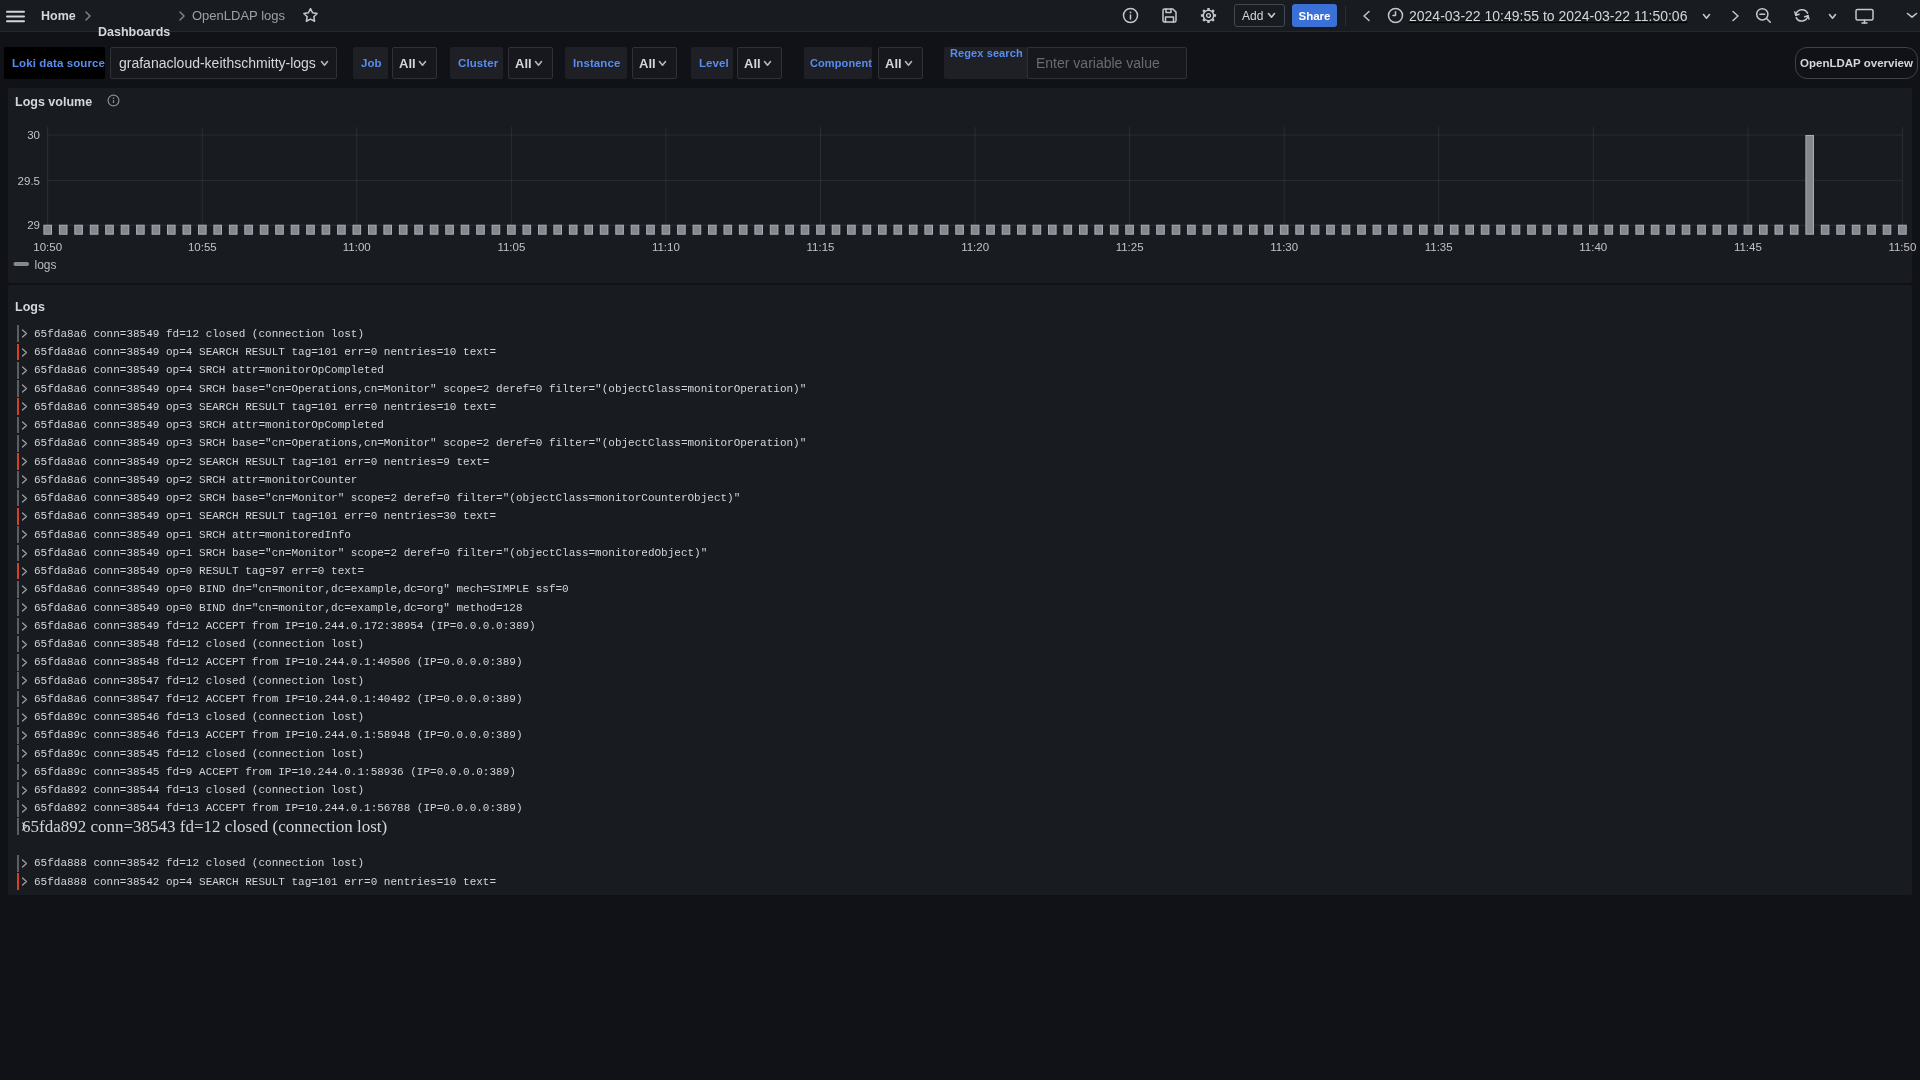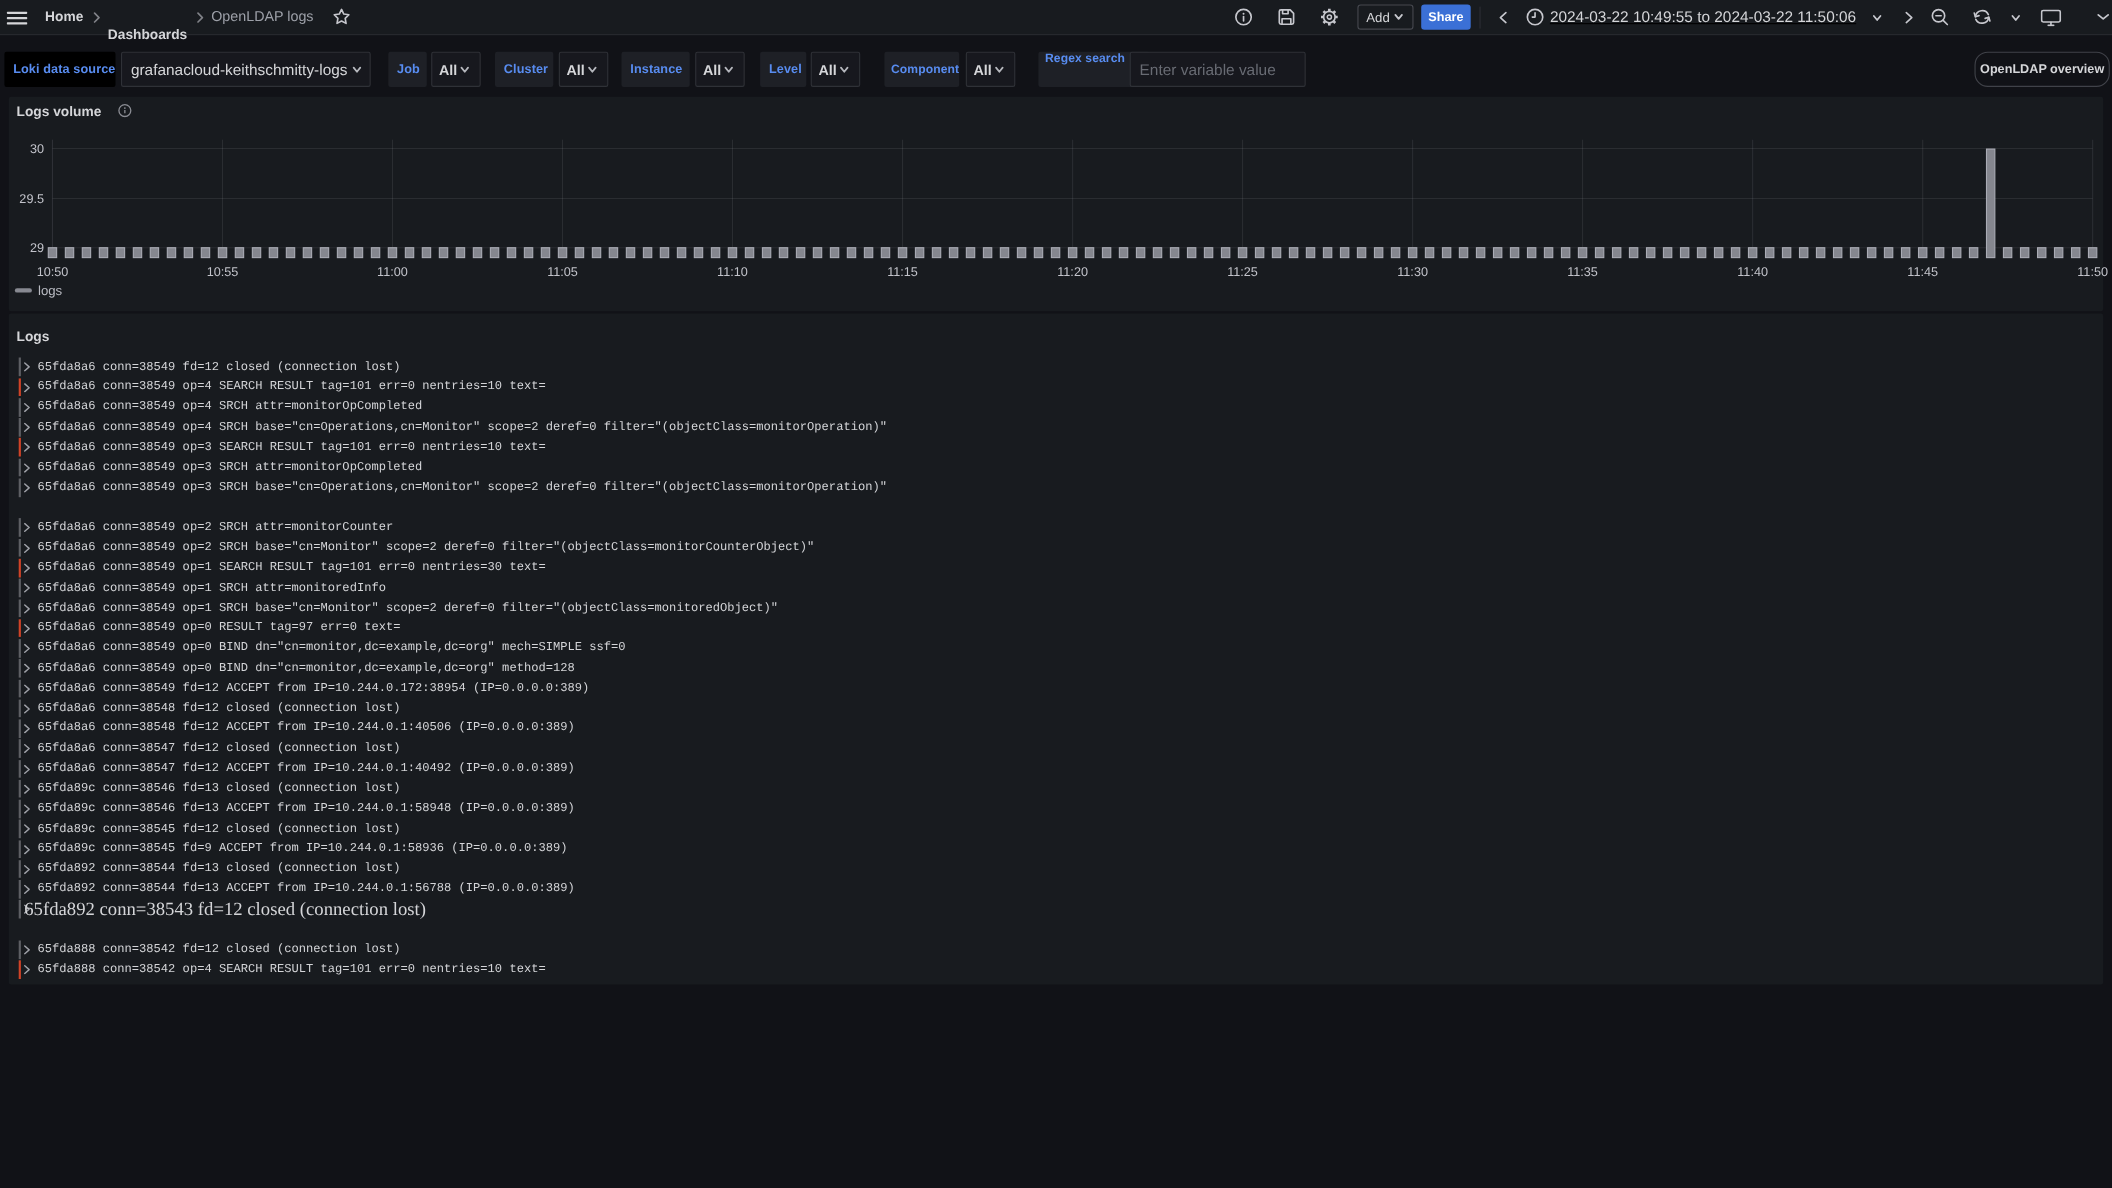--- a/index.html
+++ b/index.html
@@ -391,20 +391,27 @@
       </svg>
       <div style="position:absolute;left:34px;top:0;height:100%;display:flex;align-items:center;font-family:'Liberation Mono',monospace;font-size:11px;color:#d4d5d8;white-space:pre">65fda8a6 conn=38549 op=3 SRCH attr=monitorOpCompleted</div>
     </div>
     <div style="position:absolute;left:0;top:434.16px;width:1904px;height:18.26px">
       <div style="position:absolute;left:17px;top:0.8px;width:2px;height:16.6px;background:#5d5f63"></div>
       <svg width="7" height="9" viewBox="0 0 7 9" style="position:absolute;left:21px;top:4.8px" fill="none">
         <path d="M1.5 1l4 3.5-4 3.5" stroke="#9ea0a7" stroke-width="1.3" stroke-linejoin="round" stroke-linecap="round"></path>
       </svg>
       <div style="position:absolute;left:34px;top:0;height:100%;display:flex;align-items:center;font-family:'Liberation Mono',monospace;font-size:11px;color:#d4d5d8;white-space:pre">65fda8a6 conn=38549 op=3 SRCH base="cn=Operations,cn=Monitor" scope=2 deref=0 filter="(objectClass=monitorOperation)"</div>
     </div>
+    <div style="position:absolute;left:0;top:452.42px;width:1904px;height:18.26px">
+      <div style="position:absolute;left:17px;top:0.8px;width:2px;height:16.6px;background:#d04327"></div>
+      <svg width="7" height="9" viewBox="0 0 7 9" style="position:absolute;left:21px;top:4.8px" fill="none">
+        <path d="M1.5 1l4 3.5-4 3.5" stroke="#9ea0a7" stroke-width="1.3" stroke-linejoin="round" stroke-linecap="round"></path>
+      </svg>
+      <div style="position:absolute;left:34px;top:0;height:100%;display:flex;align-items:center;font-family:'Liberation Mono',monospace;font-size:11px;color:#d4d5d8;white-space:pre">65fda8a6 conn=38549 op=2 SEARCH RESULT tag=101 err=0 nentries=9 text=</div>
+    </div>
     <div style="position:absolute;left:0;top:470.68px;width:1904px;height:18.26px">
       <div style="position:absolute;left:17px;top:0.8px;width:2px;height:16.6px;background:#5d5f63"></div>
       <svg width="7" height="9" viewBox="0 0 7 9" style="position:absolute;left:21px;top:4.8px" fill="none">
         <path d="M1.5 1l4 3.5-4 3.5" stroke="#9ea0a7" stroke-width="1.3" stroke-linejoin="round" stroke-linecap="round"></path>
       </svg>
       <div style="position:absolute;left:34px;top:0;height:100%;display:flex;align-items:center;font-family:'Liberation Mono',monospace;font-size:11px;color:#d4d5d8;white-space:pre">65fda8a6 conn=38549 op=2 SRCH attr=monitorCounter</div>
     </div>
     <div style="position:absolute;left:0;top:488.94px;width:1904px;height:18.26px">
       <div style="position:absolute;left:17px;top:0.8px;width:2px;height:16.6px;background:#5d5f63"></div>
       <svg width="7" height="9" viewBox="0 0 7 9" style="position:absolute;left:21px;top:4.8px" fill="none">

